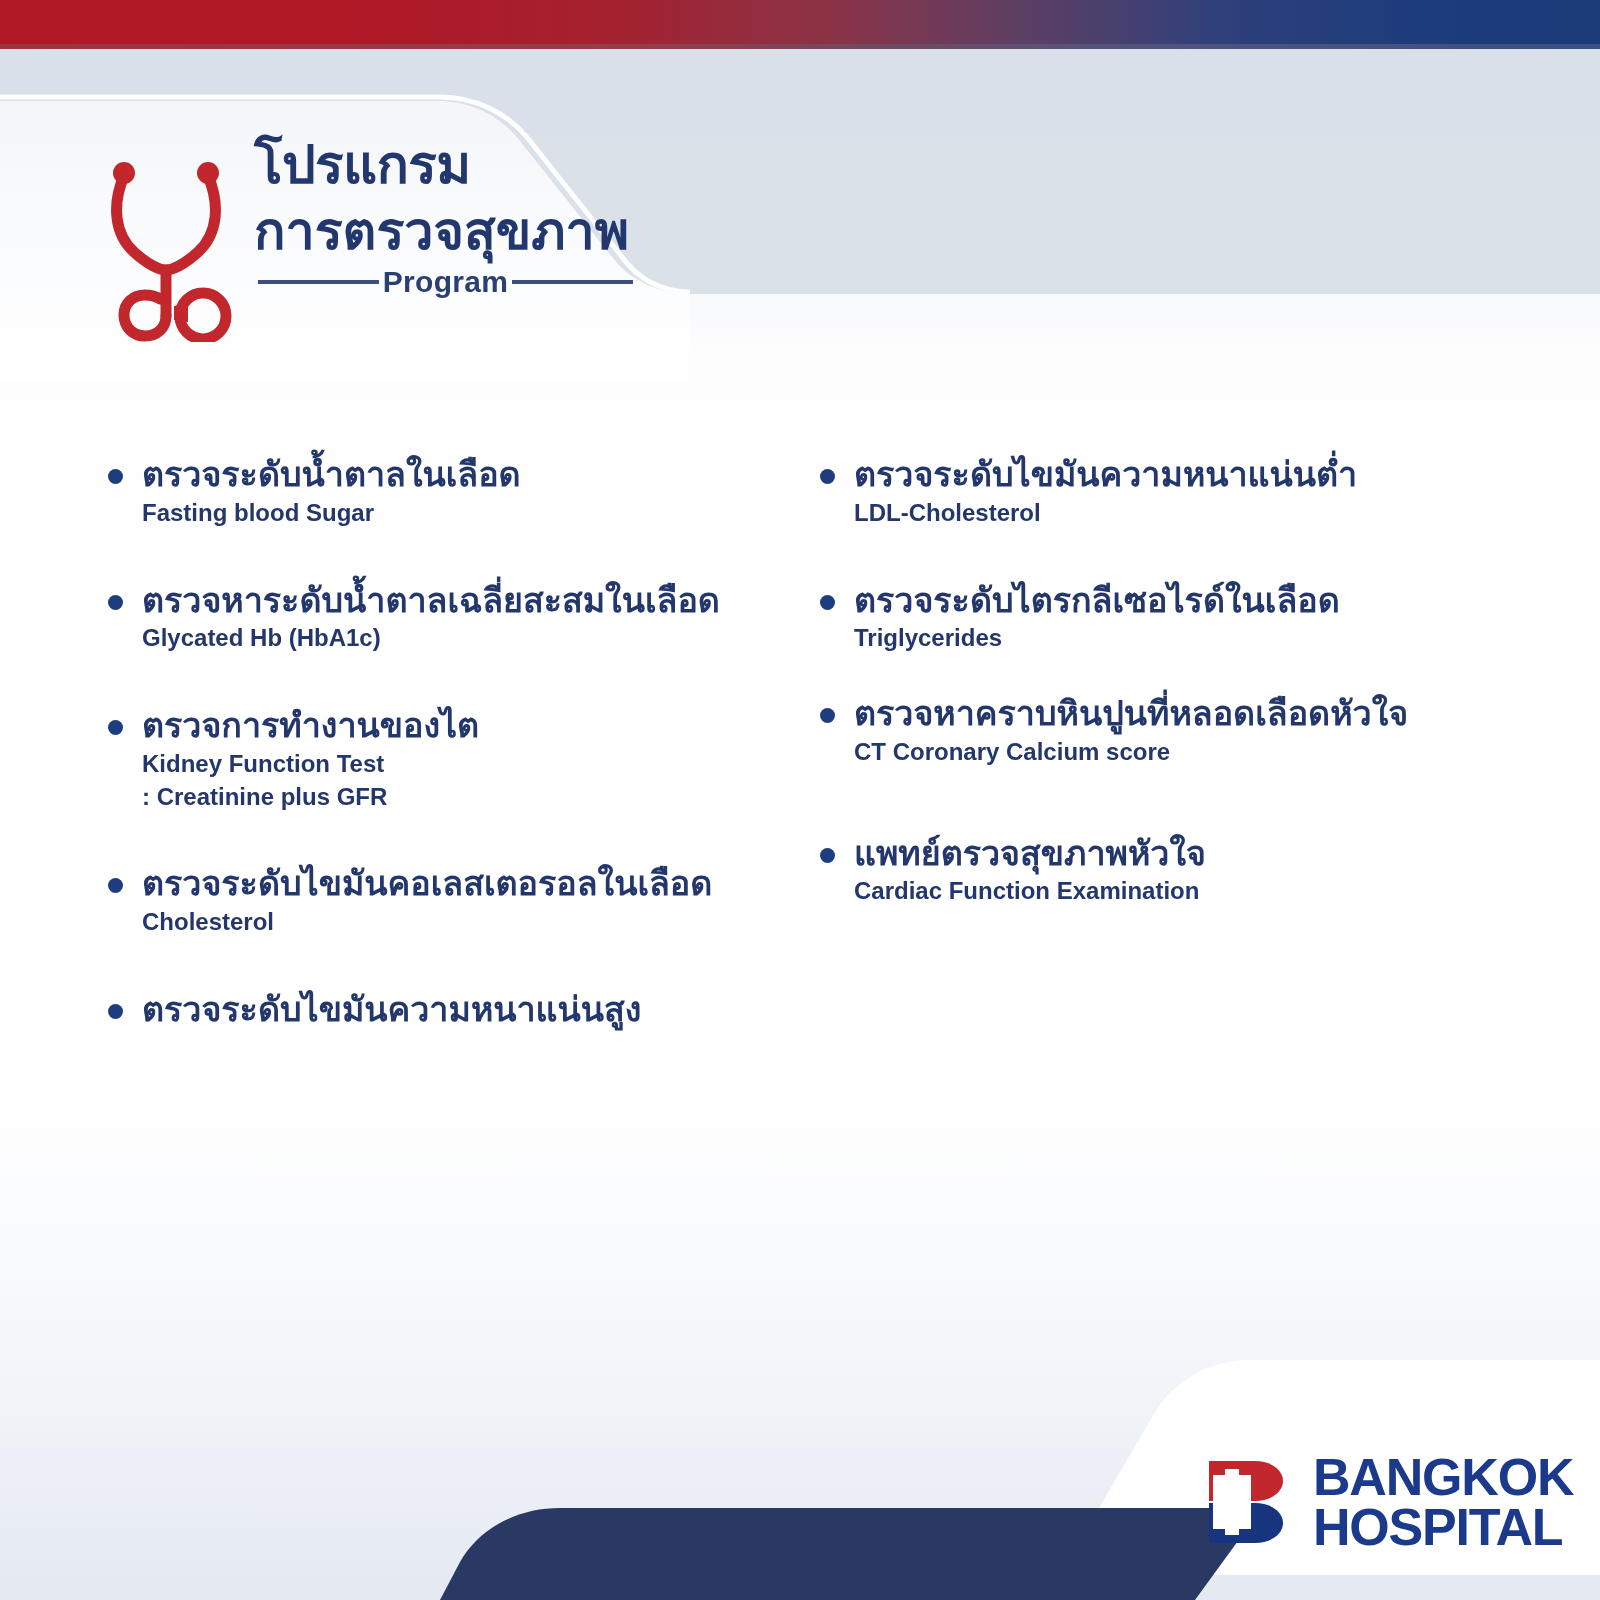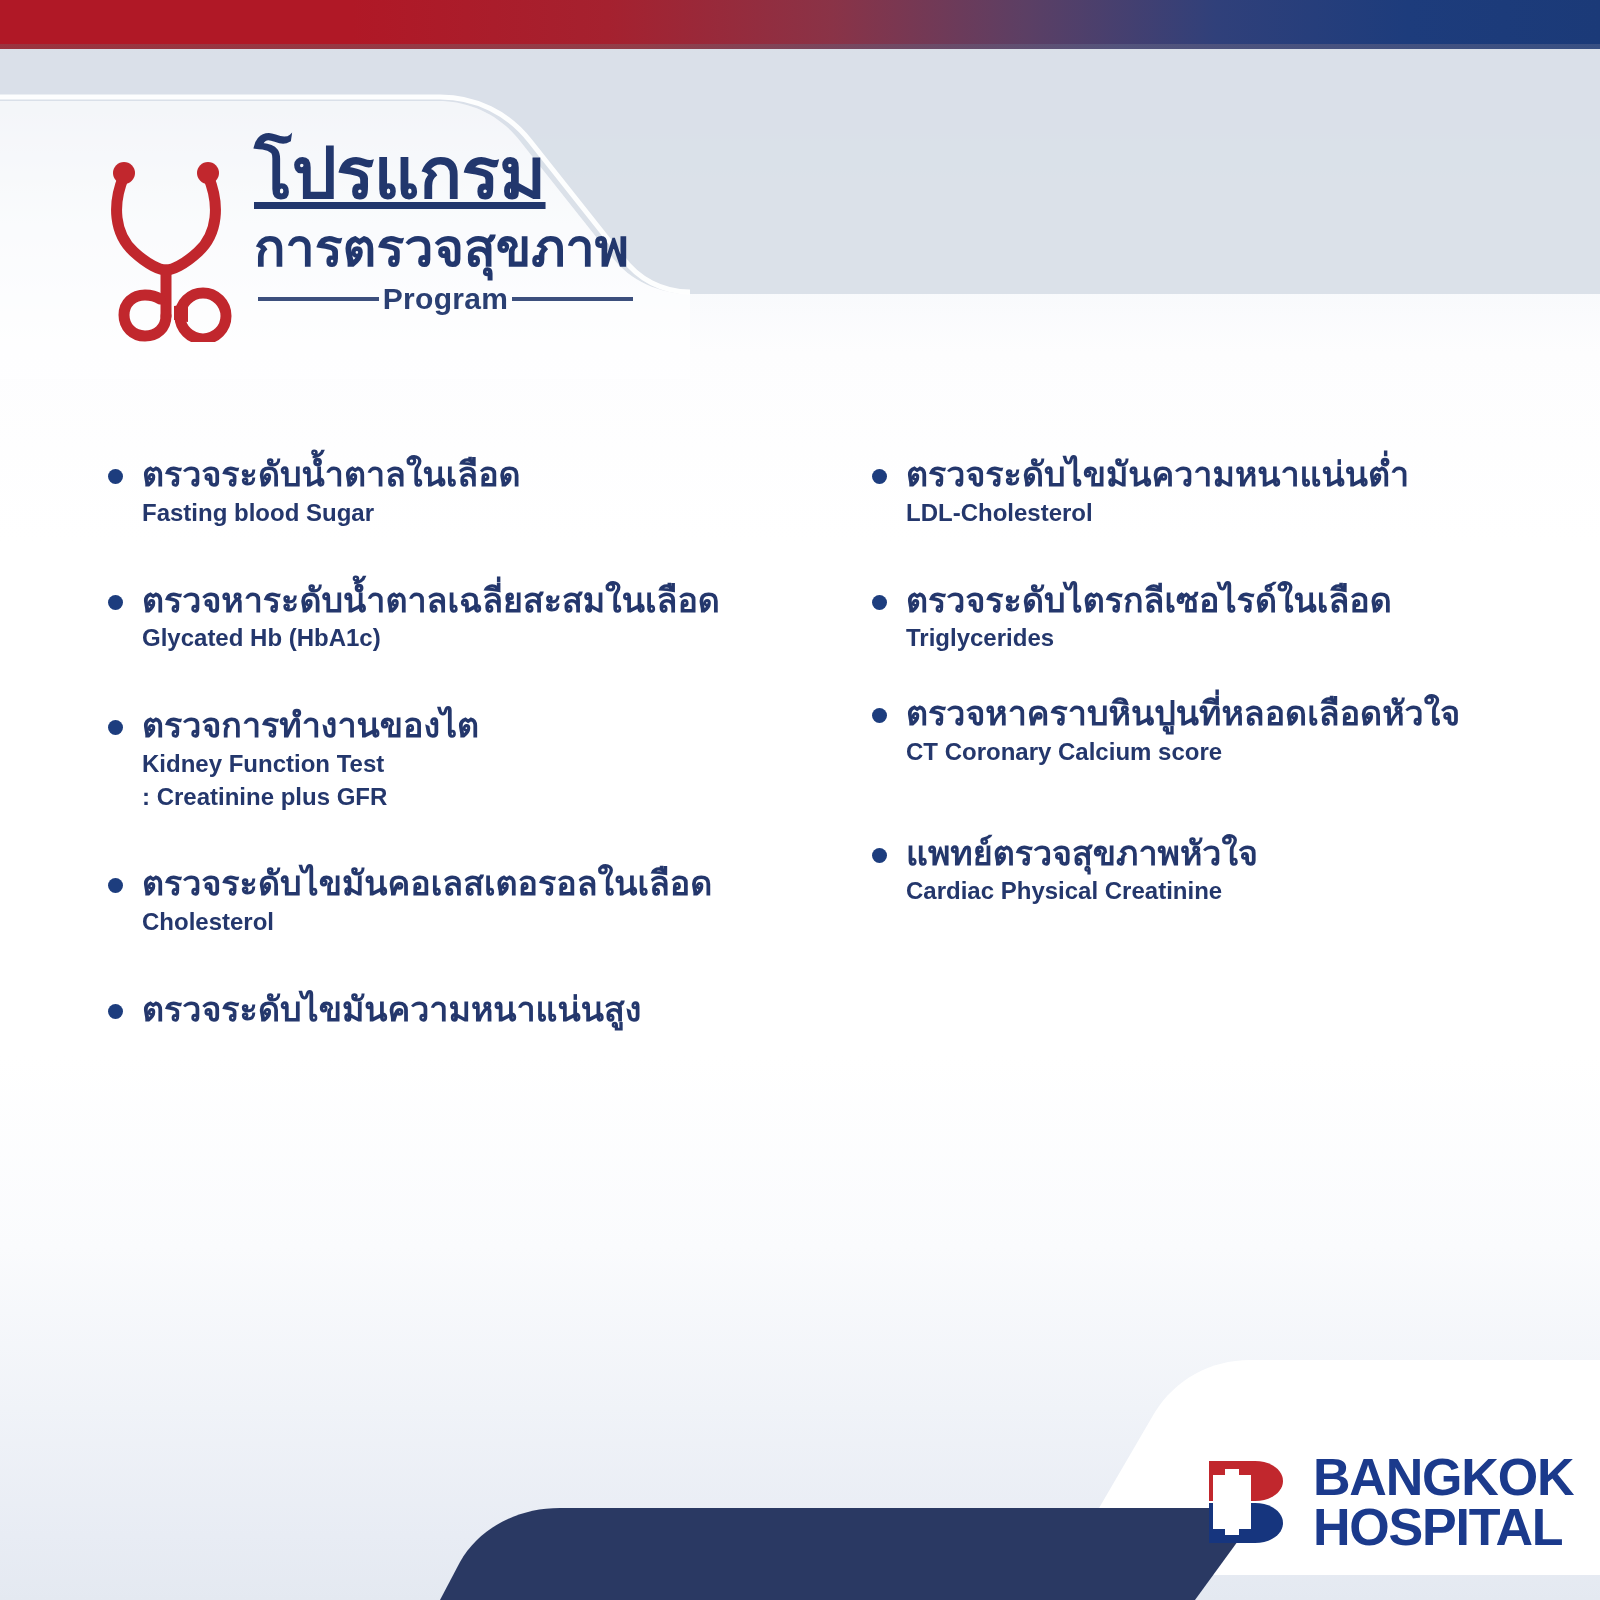--- a/index.html
+++ b/index.html
@@ -90,27 +90,26 @@
     flex: 0 0 auto;
     margin-top: 6px;
   }
   .title-block {
     display: flex;
     flex-direction: column;
     align-items: flex-start;
   }
   .title-th-main {
     font-family: "DejaVu Sans", "Liberation Sans", sans-serif;
-    font-size: 71px;
+    font-size: 53px;
     font-weight: 700;
     line-height: .96;
     color: #22376d;
     letter-spacing: -.5px;
     white-space: nowrap;
-    text-decoration: underline;
   }
   .title-th-sub {
     font-family: "DejaVu Sans", "Liberation Sans", sans-serif;
     font-size: 52px;
     font-weight: 700;
     line-height: 1.08;
     color: #22376d;
     margin-top: 12px;
     white-space: nowrap;
   }
@@ -135,21 +134,21 @@
     letter-spacing: .3px;
     white-space: nowrap;
   }
 
   
   .col {
     position: absolute;
     top: 452px;
   }
   .col-left  { left: 104px;  width: 700px; }
-  .col-right { left: 868px;  width: 700px; }
+  .col-right { left: 816px;  width: 700px; }
 
   .item {
     position: relative;
     padding-left: 38px;
     margin-bottom: 48px;
   }
   .bullet {
     position: absolute;
     left: 4px;
     top: 17px;
@@ -289,21 +288,21 @@
 
     <div class="item" style="margin-bottom:62px">
       <span class="bullet"></span>
       <div class="line-th">ตรวจหาคราบหินปูนที่หลอดเลือดหัวใจ</div>
       <div class="line-en">CT Coronary Calcium score</div>
     </div>
 
     <div class="item">
       <span class="bullet"></span>
       <div class="line-th">แพทย์ตรวจสุขภาพหัวใจ</div>
-      <div class="line-en">Cardiac Physical Creatinine</div>
+      <div class="line-en">Cardiac Function Examination</div>
     </div>
 
   </div>
 
   <div class="bottom-wrap">
     <svg width="1600" height="260" viewBox="0 0 1600 260" xmlns="http://www.w3.org/2000/svg">
       <path d="M1250,20 C1210,20 1175,40 1155,72 L1060,235 L1600,235 L1600,20 Z" fill="#ffffff"></path>
       <path d="M560,168 C515,168 478,190 460,222 L440,260 L1195,260 L1262,168 Z" fill="#2a3963"></path>
     </svg>
   </div>

